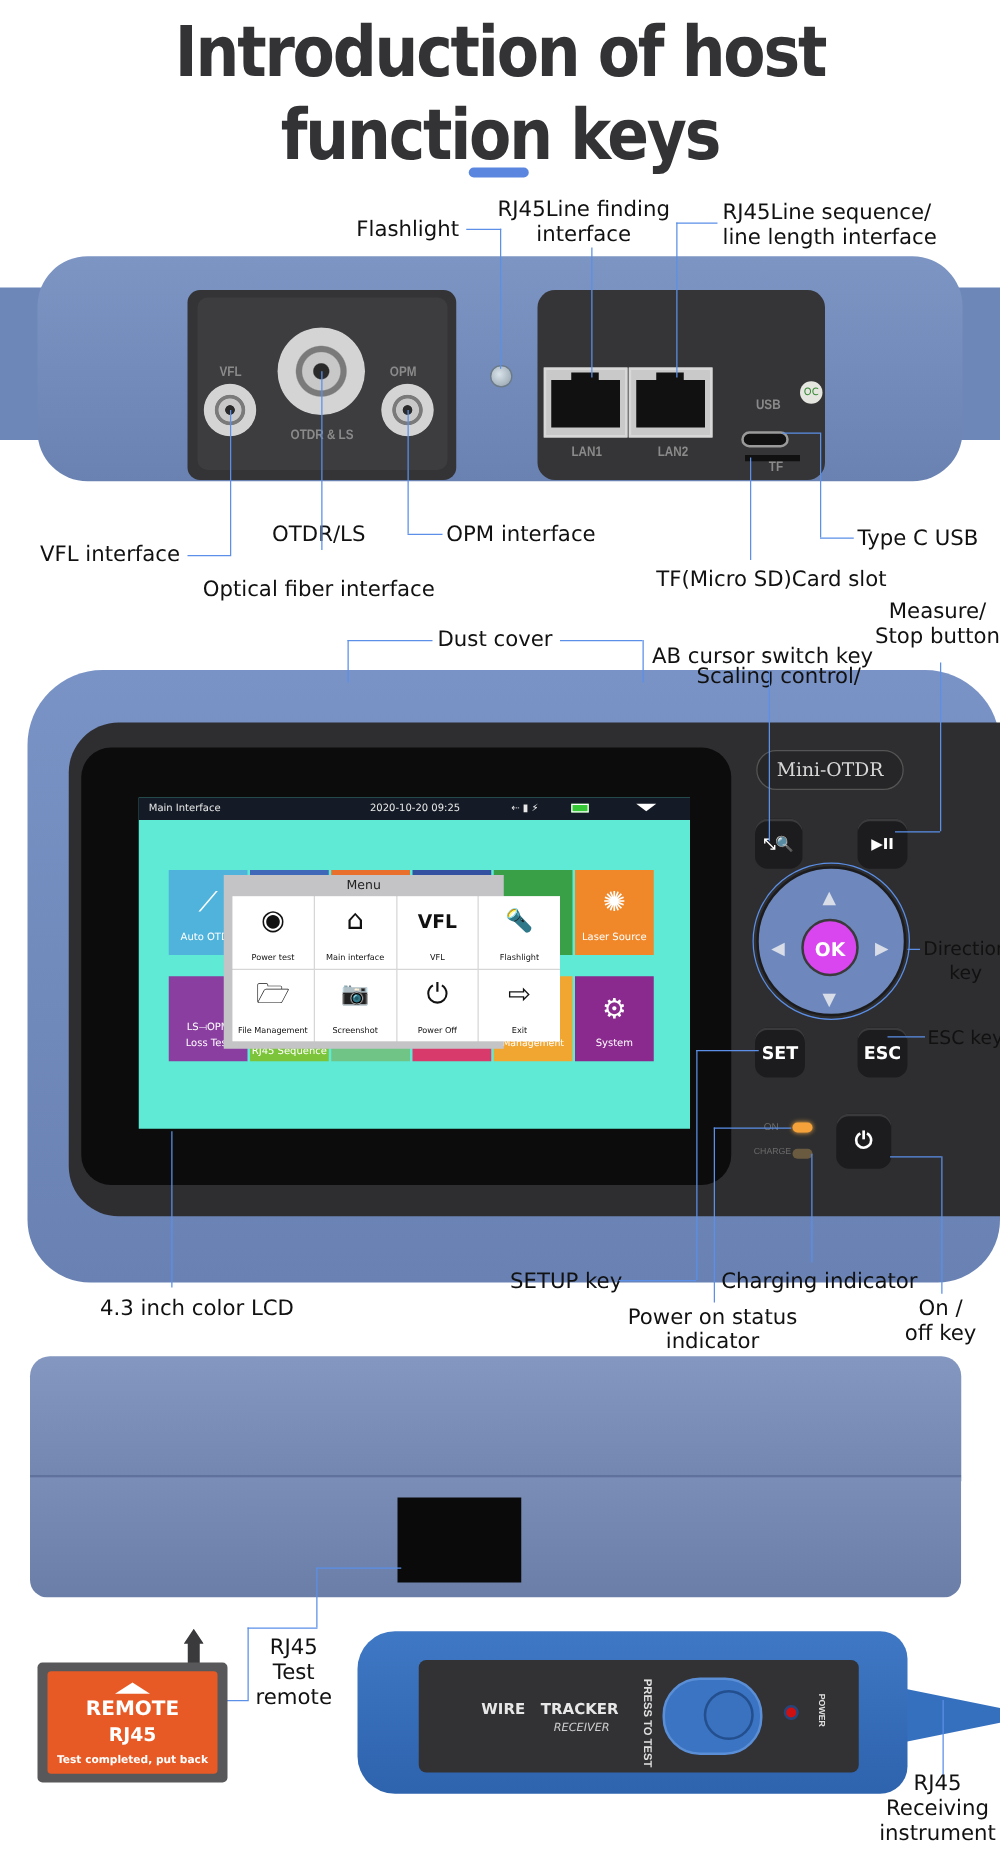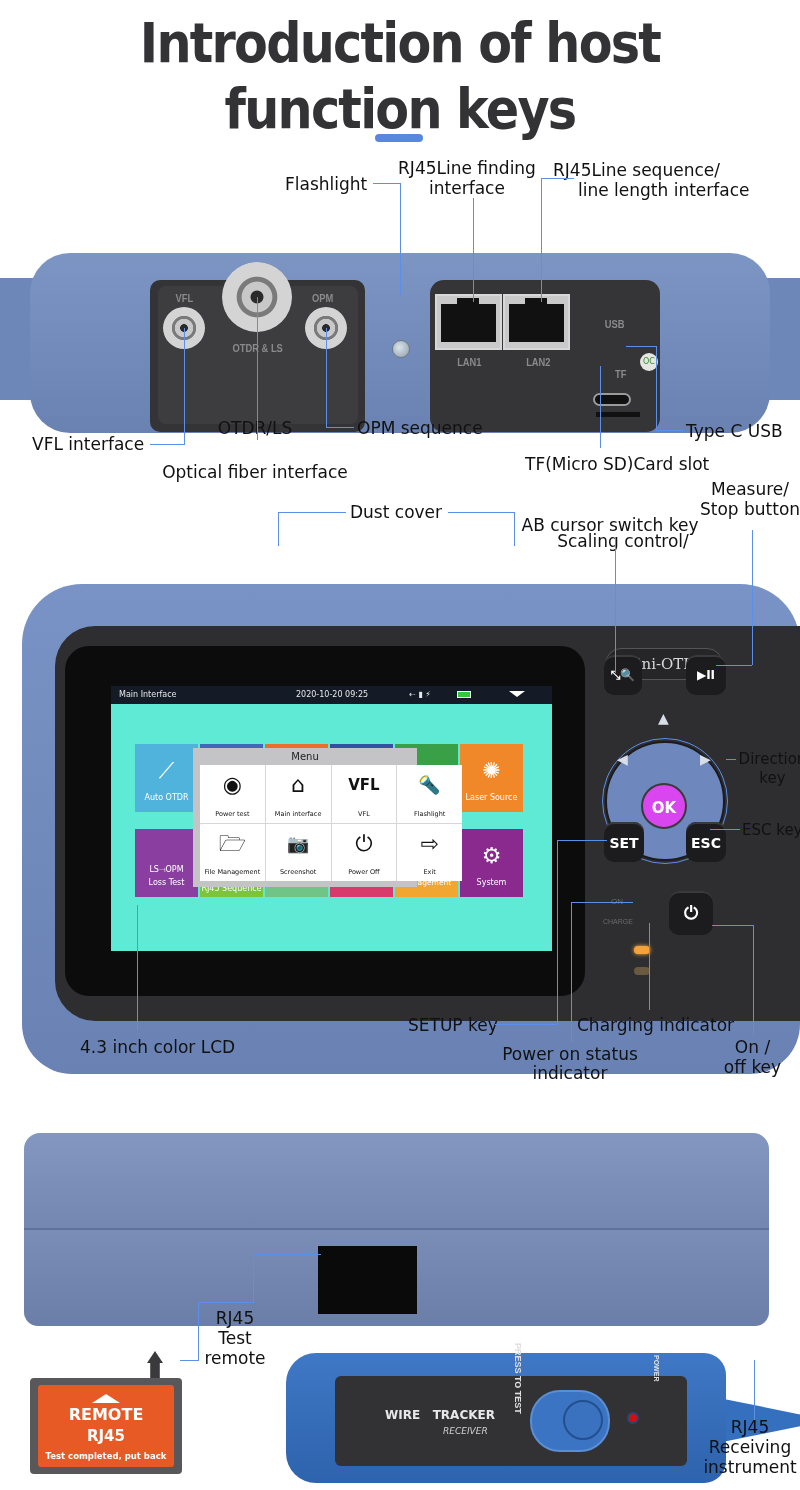--- a/index.html
+++ b/index.html
@@ -1,17 +1,17 @@
 <!DOCTYPE html>
 <html><head>
 <meta charset="utf-8">
 <style>
   * { box-sizing: border-box; margin: 0; padding: 0; }
   body { width: 800px; height: 1490px; background: #ffffff; font-family: "DejaVu Sans", sans-serif; position: relative; overflow: hidden; color: #111; }
-  .abs { position: absolute; margin-top: 48px; }
+  .abs { position: absolute; }
   .title { position: absolute; left: 0; width: 800px; top: 10px; text-align: center; font-family: "DejaVu Sans", sans-serif; font-size: 56px; line-height: 66px; font-weight: bold; color: #333336; letter-spacing: -2px; transform: scaleX(0.88); }
   .title-bar { position: absolute; left: 375px; top: 134px; width: 48px; height: 8px; border-radius: 4px; background: #5b86e0; }
   .lbl { position: absolute; font-family: "DejaVu Sans", sans-serif; font-size: 17px; line-height: 20px; color: #111; white-space: nowrap; }
   .lbl.c { text-align: center; }
   .line { position: absolute; background: #5b8fe8; }
   .h { height: 1px; }
   .v { width: 1px; }
 
   
   .top-body { left: 30px; top: 205px; width: 740px; height: 180px; background: linear-gradient(#7d95c3, #6a82b2); border-radius: 40px; }
@@ -33,21 +33,21 @@
   
   .front-body { left: 22px; top: 536px; width: 778px; height: 490px; background: linear-gradient(#7a93c6, #6982b3); border-radius: 60px 60px 50px 50px; }
   .bezel { left: 55px; top: 578px; width: 745px; height: 395px; background: #2e2e30; border-radius: 40px 0 0 40px; }
   .screen-frame { left: 65px; top: 598px; width: 520px; height: 350px; background: #0c0c0d; border-radius: 24px; }
   .lcd { left: 111px; top: 638px; width: 441px; height: 265px; background: #5eead4; }
   .statusbar { position: absolute; left: 0; top: 0; width: 441px; height: 18px; background: #141b26; font-family: "DejaVu Sans", sans-serif; font-size: 8px; color: #e8e8e8; }
   .statusbar span { position: absolute; top: 4px; }
   .tile { position: absolute; width: 63px; height: 68px; font-size: 8px; color: #fff; text-align: center; font-family: "DejaVu Sans", sans-serif; }
   .tile .tl { position: absolute; left: 0; right: 0; bottom: 10px; line-height: 9px; }
   .tile .ti { position: absolute; left: 0; right: 0; top: 14px; font-size: 22px; line-height: 26px; }
-  .menu { position: absolute; left: 82px; top: 62px; width: 224px; height: 139px; background: #c4c4c6; }
+  .menu { position: absolute; left: 68px; top: 62px; width: 224px; height: 139px; background: #c4c4c6; }
   .menu-title { position: absolute; left: 0; right: 0; top: 3px; text-align: center; font-size: 10px; color: #222; }
   .menu-grid { position: absolute; left: 7px; top: 17px; width: 262px; height: 116px; display: grid; grid-template-columns: repeat(4, 1fr); grid-template-rows: 1fr 1fr; gap: 1px; background: #d6d6d6; }
   .mcell { background: #fff; position: relative; text-align: center; }
   .mcell .mi { position: absolute; left: 0; right: 0; top: 6px; font-size: 22px; line-height: 28px; color: #111; }
   .mcell .ml { position: absolute; left: 0; right: 0; bottom: 5px; font-size: 6.5px; color: #111; white-space: nowrap; }
   .brand { left: 605px; top: 600px; width: 118px; height: 32px; border-radius: 16px; background: #262628; border: 1px solid #555; color: #d8d8d8; font-family: "DejaVu Serif", serif; font-size: 15px; text-align: center; line-height: 30px; }
   .key { position: absolute; background: #1c1c1e; border-radius: 10px; color: #fff; font-family: "DejaVu Sans", sans-serif; font-weight: bold; text-align: center; box-shadow: inset 0 2px 0 #3a3a3c; }
   .dpad { left: 605px; top: 693px; width: 120px; height: 120px; border-radius: 50%; background: #6e88bd; border: 2px solid #1c1c1e; }
   .dpad-ring { left: 602px; top: 690px; width: 126px; height: 126px; border-radius: 50%; border: 1px solid #5b8fe8; }
   .ok { left: 641px; top: 735px; width: 46px; height: 46px; border-radius: 50%; background: #d946ef; color: #fff; font-weight: bold; font-size: 15px; text-align: center; line-height: 46px; border: 2px solid #3a3a3c; }
@@ -117,34 +117,34 @@
 <div class="abs sticker">OC</div>
 
 <span class="lbl" style="left:285px;top:174px;">Flashlight</span>
 <div class="line h" style="left:373px;top:183px;width:28px;"></div>
 <div class="line v" style="left:400px;top:183px;height:112px;"></div>
 
 <span class="lbl c" style="left:392px;top:158px;width:150px;">RJ45Line finding</span>
 <span class="lbl c" style="left:392px;top:178px;width:150px;">interface</span>
 <div class="line v" style="left:473px;top:198px;height:104px;"></div>
 
-<span class="lbl" style="left:553px;top:160px;">RJ45Line sequence/</span>
+<span class="lbl" style="left:578px;top:160px;">RJ45Line sequence/</span>
 <span class="lbl" style="left:578px;top:180px;">line length interface</span>
 <div class="line h" style="left:541px;top:178px;width:33px;"></div>
 <div class="line v" style="left:541px;top:178px;height:124px;"></div>
 
 <span class="lbl" style="left:32px;top:434px;">VFL interface</span>
 <div class="line h" style="left:150px;top:444px;width:35px;"></div>
 <div class="line v" style="left:184px;top:328px;height:116px;"></div>
 
 <span class="lbl c" style="left:150px;top:418px;width:210px;">OTDR/LS</span>
 <span class="lbl c" style="left:150px;top:462px;width:210px;">Optical fiber interface</span>
 <div class="line v" style="left:257px;top:297px;height:143px;"></div>
 
-<span class="lbl" style="left:357px;top:418px;">OPM sequence</span>
+<span class="lbl" style="left:357px;top:418px;">OPM interface</span>
 <div class="line h" style="left:326px;top:427px;width:28px;"></div>
 <div class="line v" style="left:326px;top:328px;height:99px;"></div>
 
 <span class="lbl" style="left:686px;top:421px;">Type C USB</span>
 <div class="line h" style="left:626px;top:346px;width:30px;"></div>
 <div class="line v" style="left:656px;top:346px;height:84px;"></div>
 <div class="line h" style="left:656px;top:430px;width:27px;"></div>
 
 <span class="lbl" style="left:525px;top:454px;">TF(Micro SD)Card slot</span>
 <div class="line v" style="left:600px;top:366px;height:82px;"></div>

